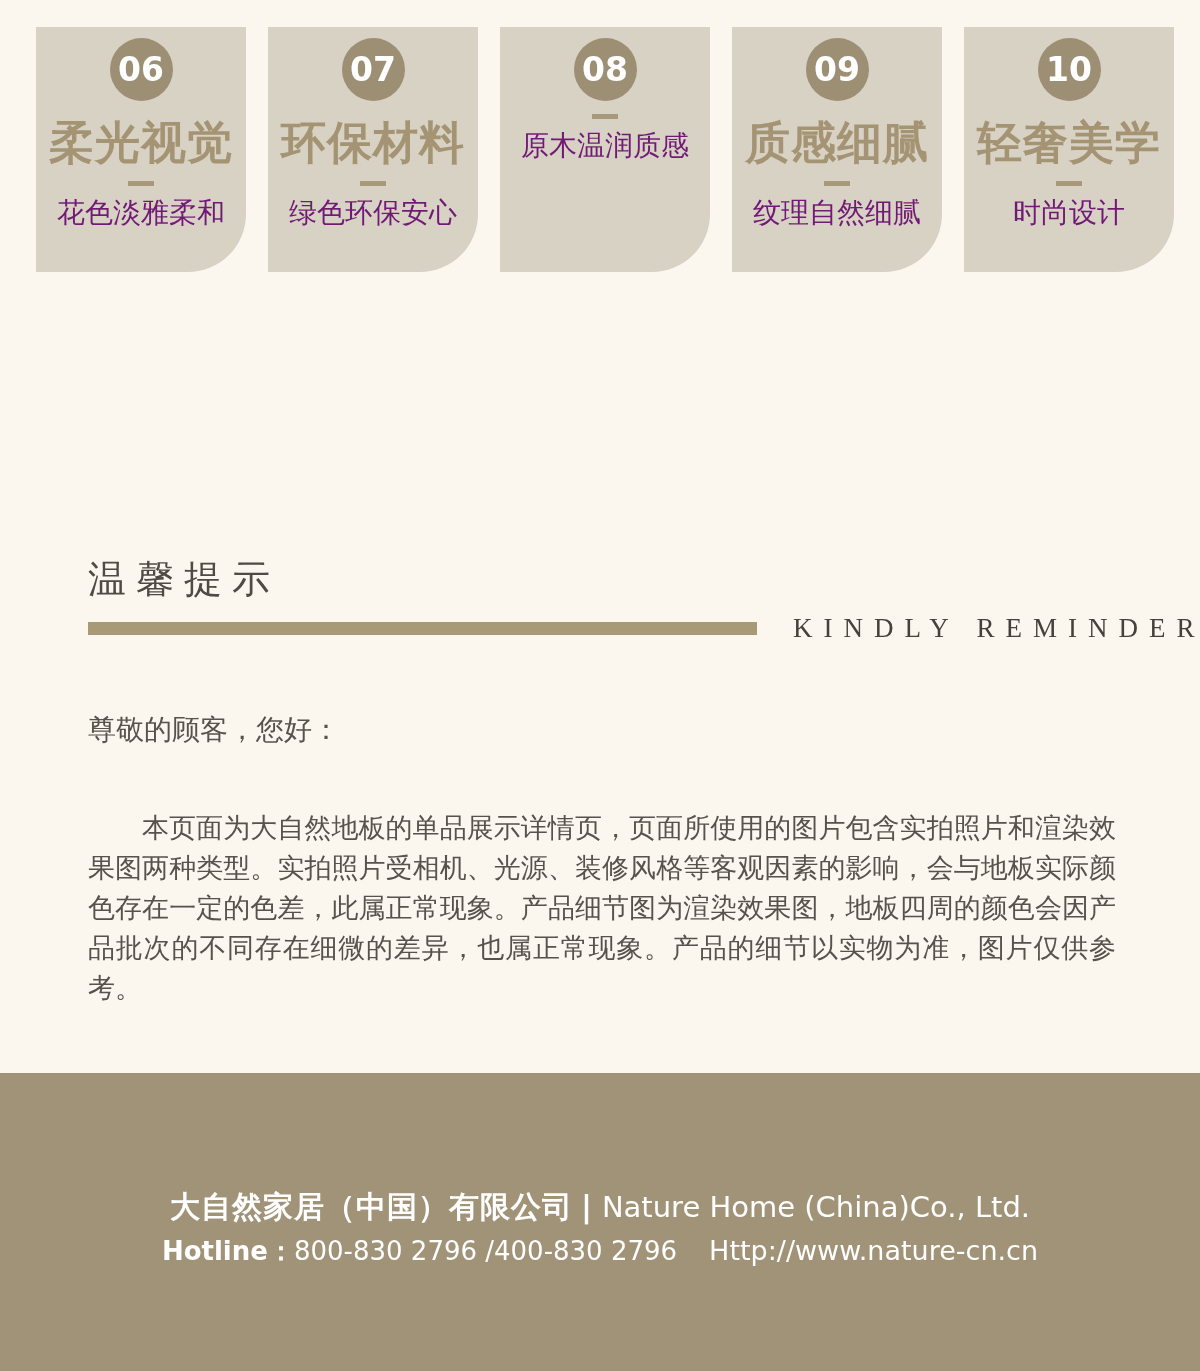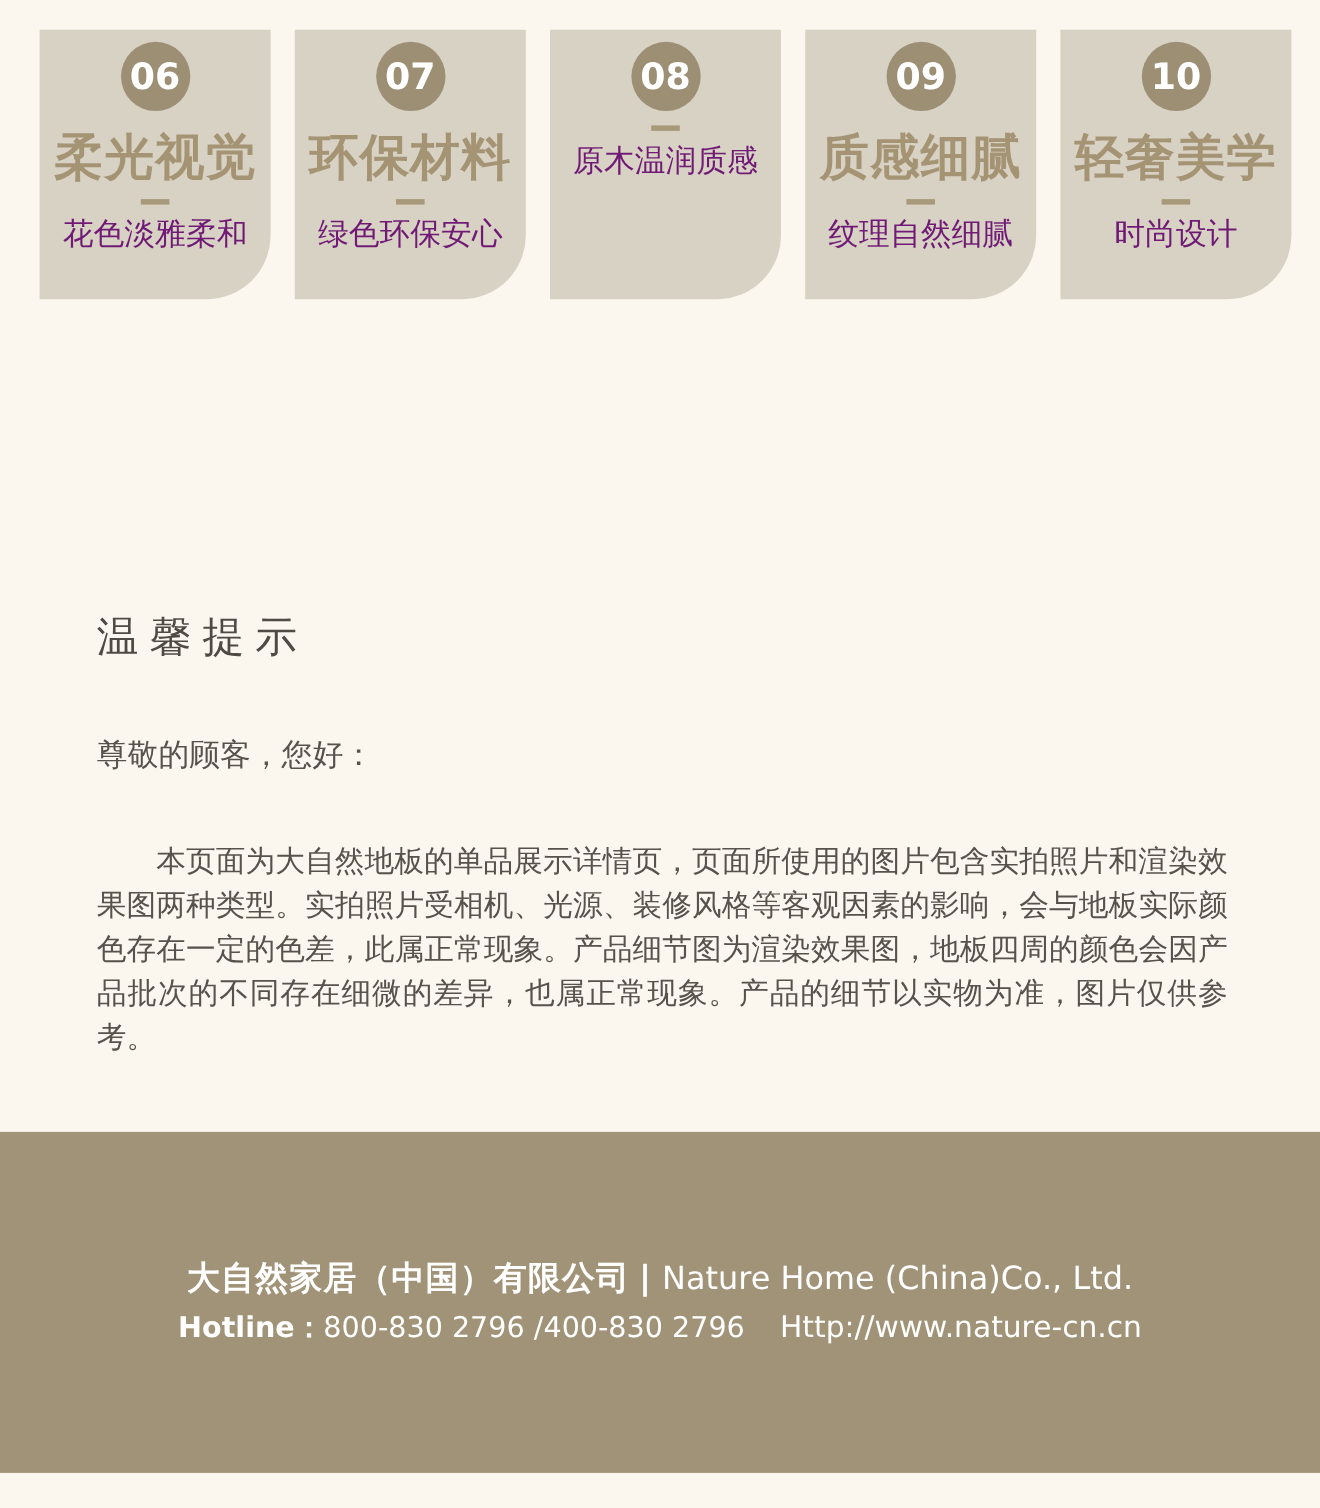--- a/index.html
+++ b/index.html
@@ -169,20 +169,24 @@
     <div class="badge">10</div>
     <div class="card-title">轻奢美学</div>
     <div class="dash"></div>
     <div class="card-sub">时尚设计</div>
   </div>
 
 </div>
 
 <div class="reminder">
   <h2 class="reminder-heading">温馨提示</h2>
+  <div class="bar-row">
+    <div class="accent-bar"></div>
+    <span class="reminder-en">KINDLY REMINDER</span>
+  </div>
   <p class="greeting">尊敬的顾客，您好：</p>
   <p class="reminder-body">本页面为大自然地板的单品展示详情页，页面所使用的图片包含实拍照片和渲染效果图两种类型。实拍照片受相机、光源、装修风格等客观因素的影响，会与地板实际颜色存在一定的色差，此属正常现象。产品细节图为渲染效果图，地板四周的颜色会因产品批次的不同存在细微的差异，也属正常现象。产品的细节以实物为准，图片仅供参考。</p>
 </div>
 
 <div class="footer">
   <div class="footer-line1">
     <span class="cn">大自然家居（中国）有限公司</span><span class="sep">|</span><span class="en">Nature Home (China)Co., Ltd.</span>
   </div>
   <div class="footer-line2">
     <span class="hotline-label">Hotline：</span><span class="hotline-numbers">800-830 2796 /400-830 2796</span><span class="website">Http://www.nature-cn.cn</span>

